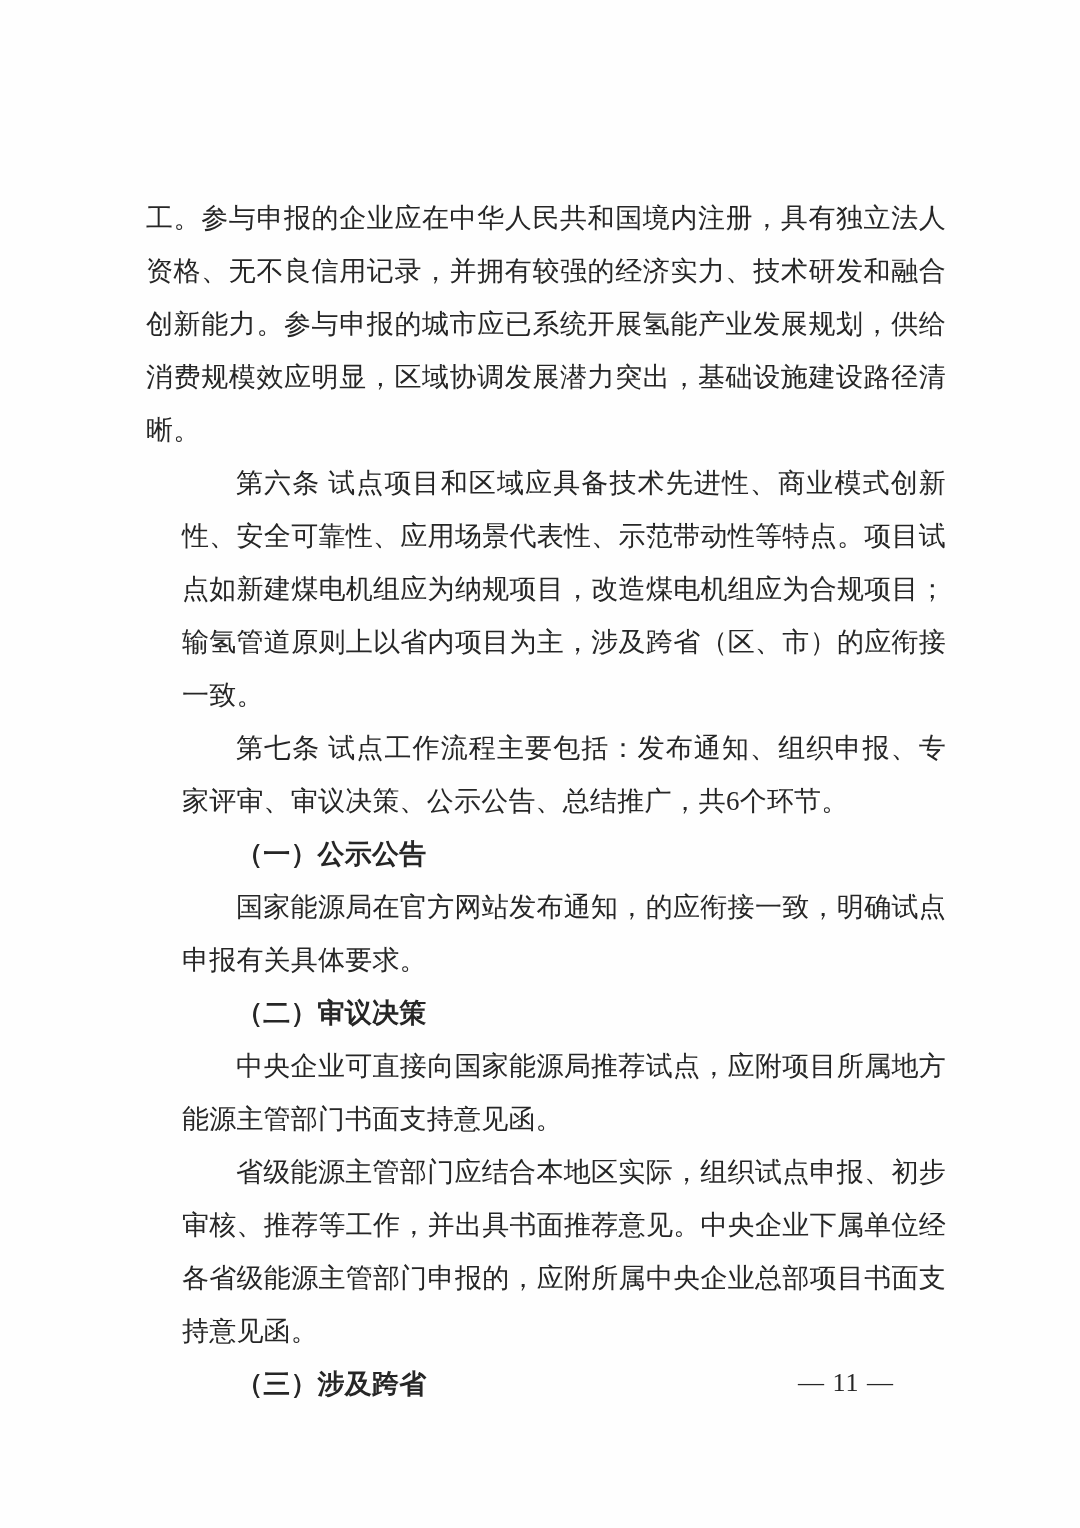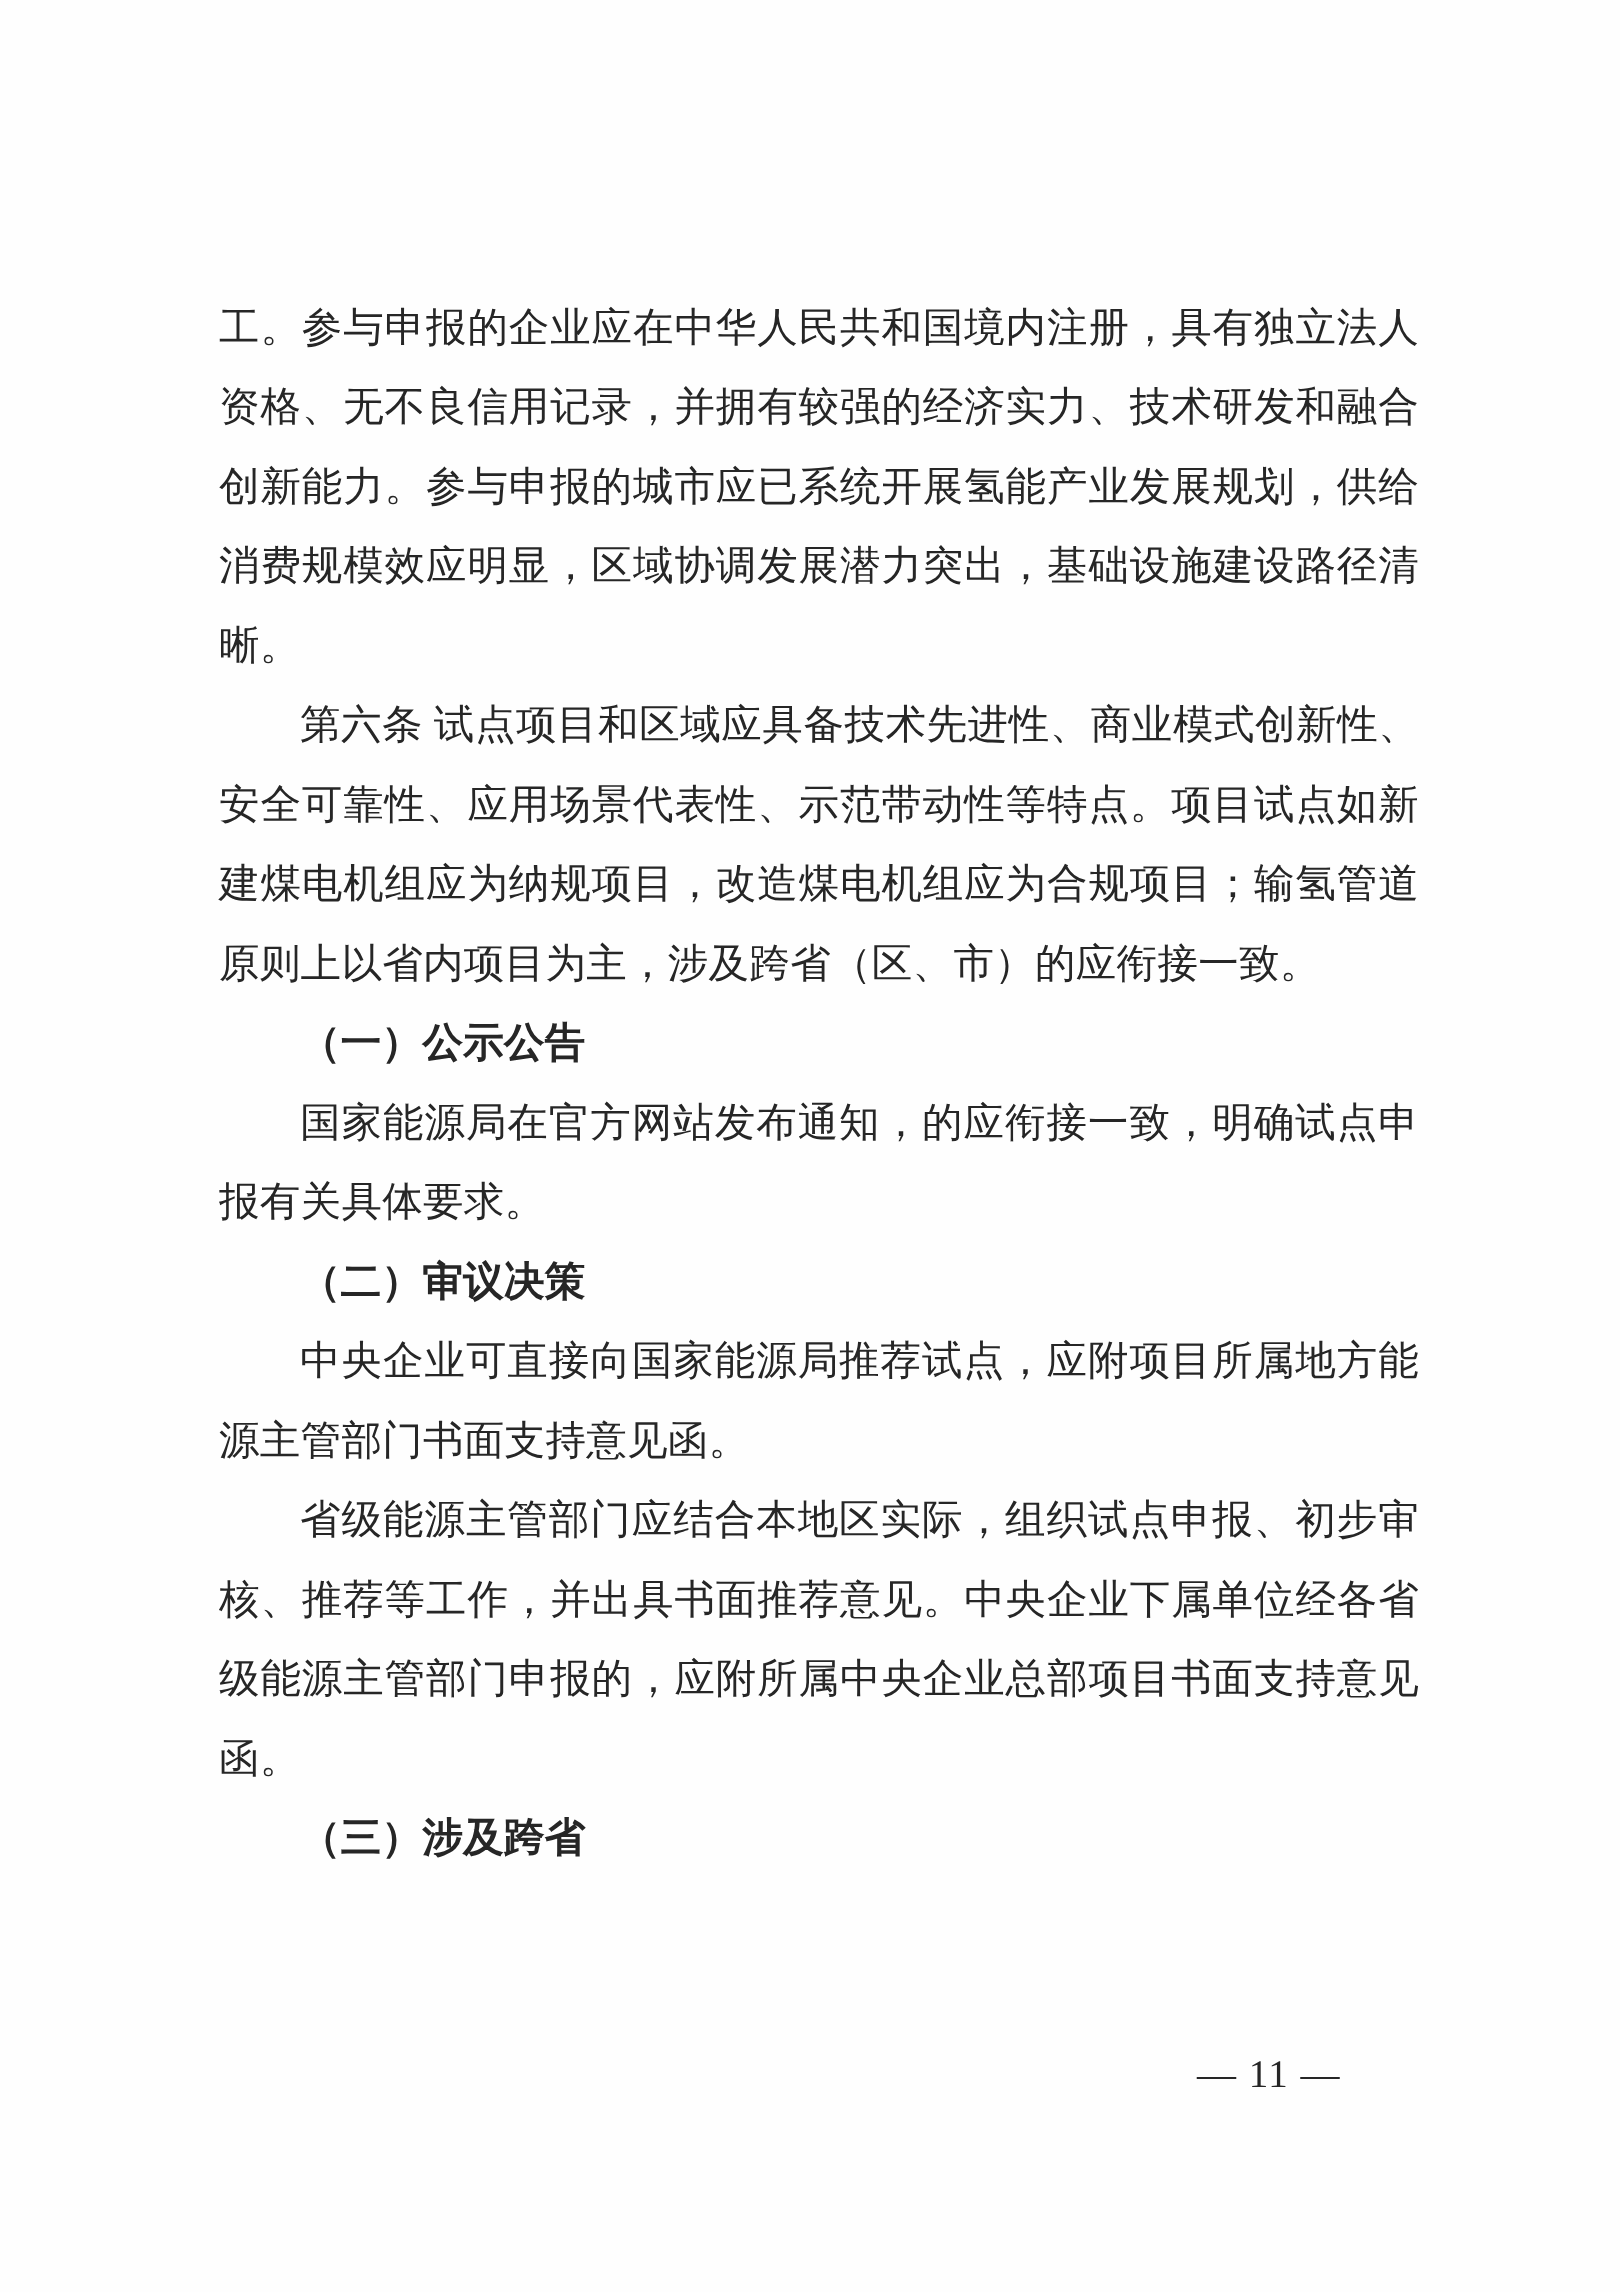--- a/index.html
+++ b/index.html
@@ -28,20 +28,21 @@
     margin: 0;
     padding: 0;
     font-size: 27px;
     line-height: 53px;
     text-align: justify;
     text-justify: inter-character;
     letter-spacing: 0.2px;
   }
   .content p.indent {
     text-indent: 2em;
+    margin-left: 36px;
   }
   .content p.heading {
     font-weight: bold;
   }
   .page-number {
     position: absolute;
     top: 1368px;
     right: 186px;
     font-size: 26px;
     line-height: 30px;
@@ -50,20 +51,21 @@
     white-space: nowrap;
   }
 </style>
 </head>
 <body>
 
 <div class="page">
   <div class="content">
     <p class="body">工。参与申报的企业应在中华人民共和国境内注册，具有独立法人资格、无不良信用记录，并拥有较强的经济实力、技术研发和融合创新能力。参与申报的城市应已系统开展氢能产业发展规划，供给消费规模效应明显，区域协调发展潜力突出，基础设施建设路径清晰。</p>
     <p class="body indent">第六条 试点项目和区域应具备技术先进性、商业模式创新性、安全可靠性、应用场景代表性、示范带动性等特点。项目试点如新建煤电机组应为纳规项目，改造煤电机组应为合规项目；输氢管道原则上以省内项目为主，涉及跨省（区、市）的应衔接一致。</p>
+    <p class="body indent">第七条 试点工作流程主要包括：发布通知、组织申报、专家评审、审议决策、公示公告、总结推广，共6个环节。</p>
     <p class="heading indent">（一）公示公告</p>
     <p class="body indent">国家能源局在官方网站发布通知，的应衔接一致，明确试点申报有关具体要求。</p>
     <p class="heading indent">（二）审议决策</p>
     <p class="body indent">中央企业可直接向国家能源局推荐试点，应附项目所属地方能源主管部门书面支持意见函。</p>
     <p class="body indent">省级能源主管部门应结合本地区实际，组织试点申报、初步审核、推荐等工作，并出具书面推荐意见。中央企业下属单位经各省级能源主管部门申报的，应附所属中央企业总部项目书面支持意见函。</p>
     <p class="heading indent">（三）涉及跨省</p>
   </div>
 
   <div class="page-number">— 11 —</div>
 </div>

